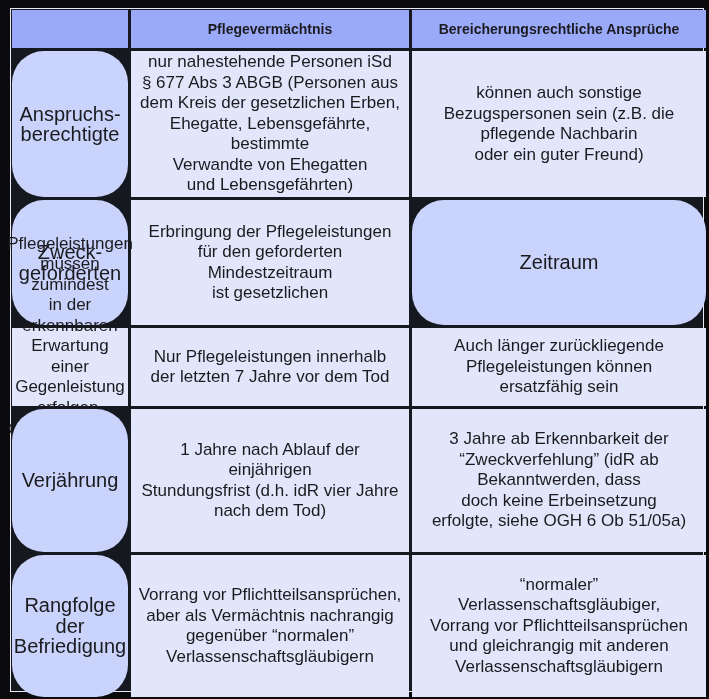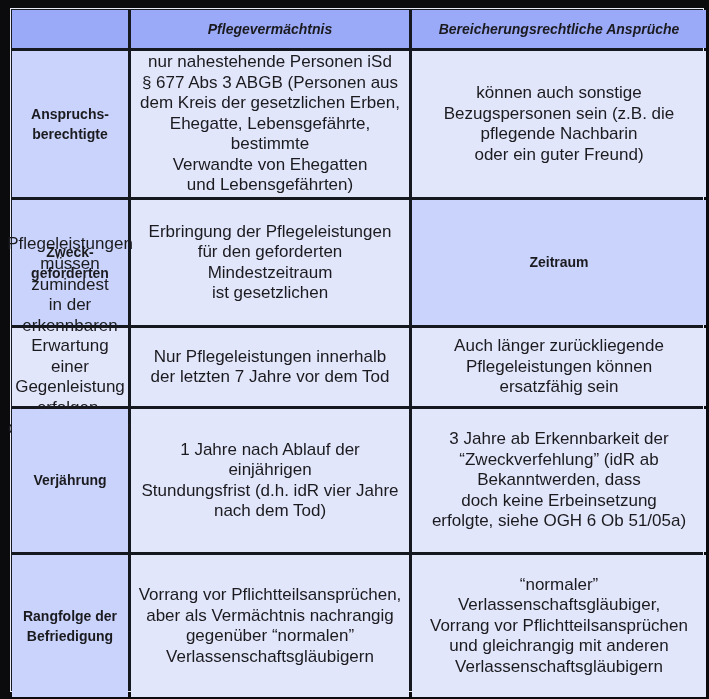--- a/index.html
+++ b/index.html
@@ -29,22 +29,22 @@
     align-items: center;
     justify-content: center;
     text-align: center;
     color: #1b1b1f;
     font-size: 17px;
     line-height: 20.5px;
     white-space: pre-line;
     box-sizing: border-box;
     padding: 0 6px;
   }
-  .hdr { background: #9aaaf9; font-weight: bold; font-size: 14px; font-style: italic; }
-  .rowhead { background: #c9d3fb; font-weight: bold; font-size: 14px; }
+  .hdr { background: #9aaaf9; font-weight: bold; font-size: 14px; }
+  .rowhead { background: #c9d3fb; font-weight: normal; font-size: 20px; border-radius: 32px; }
   .body { background: #e2e6fb; }
 </style>
 </head>
 <body>
 
 <div class="table">
   <div class="cell hdr"></div>
   <div class="cell hdr">Pflegevermächtnis</div>
   <div class="cell hdr">Bereicherungsrechtliche Ansprüche</div>
 

